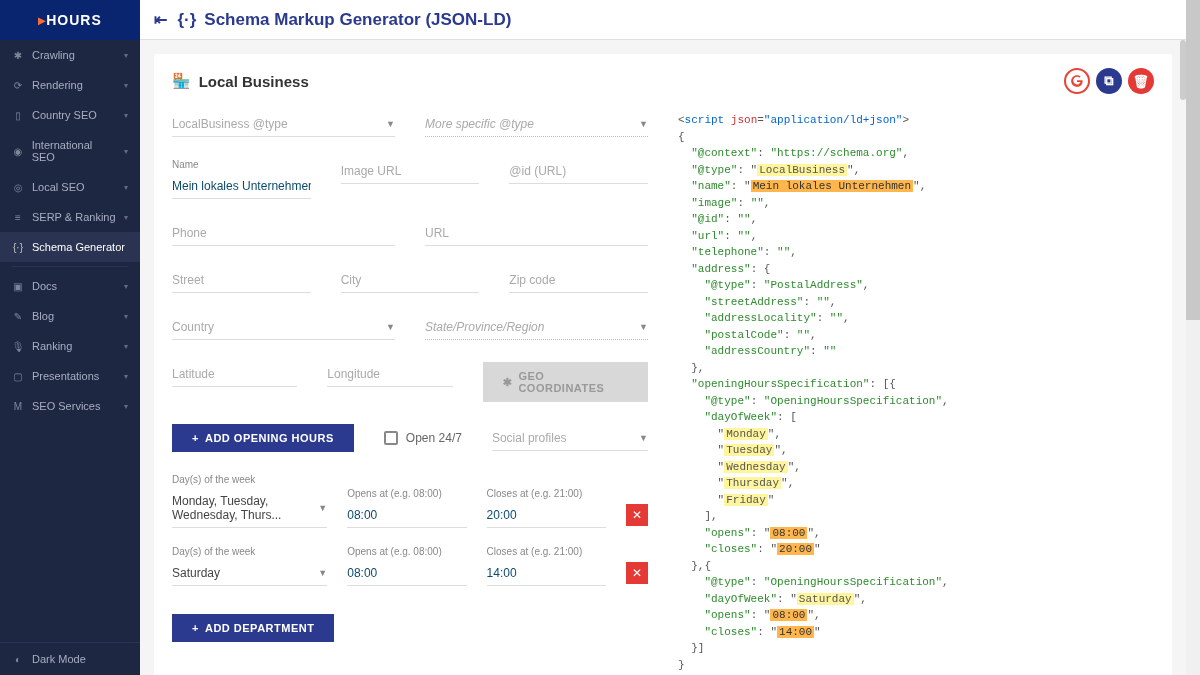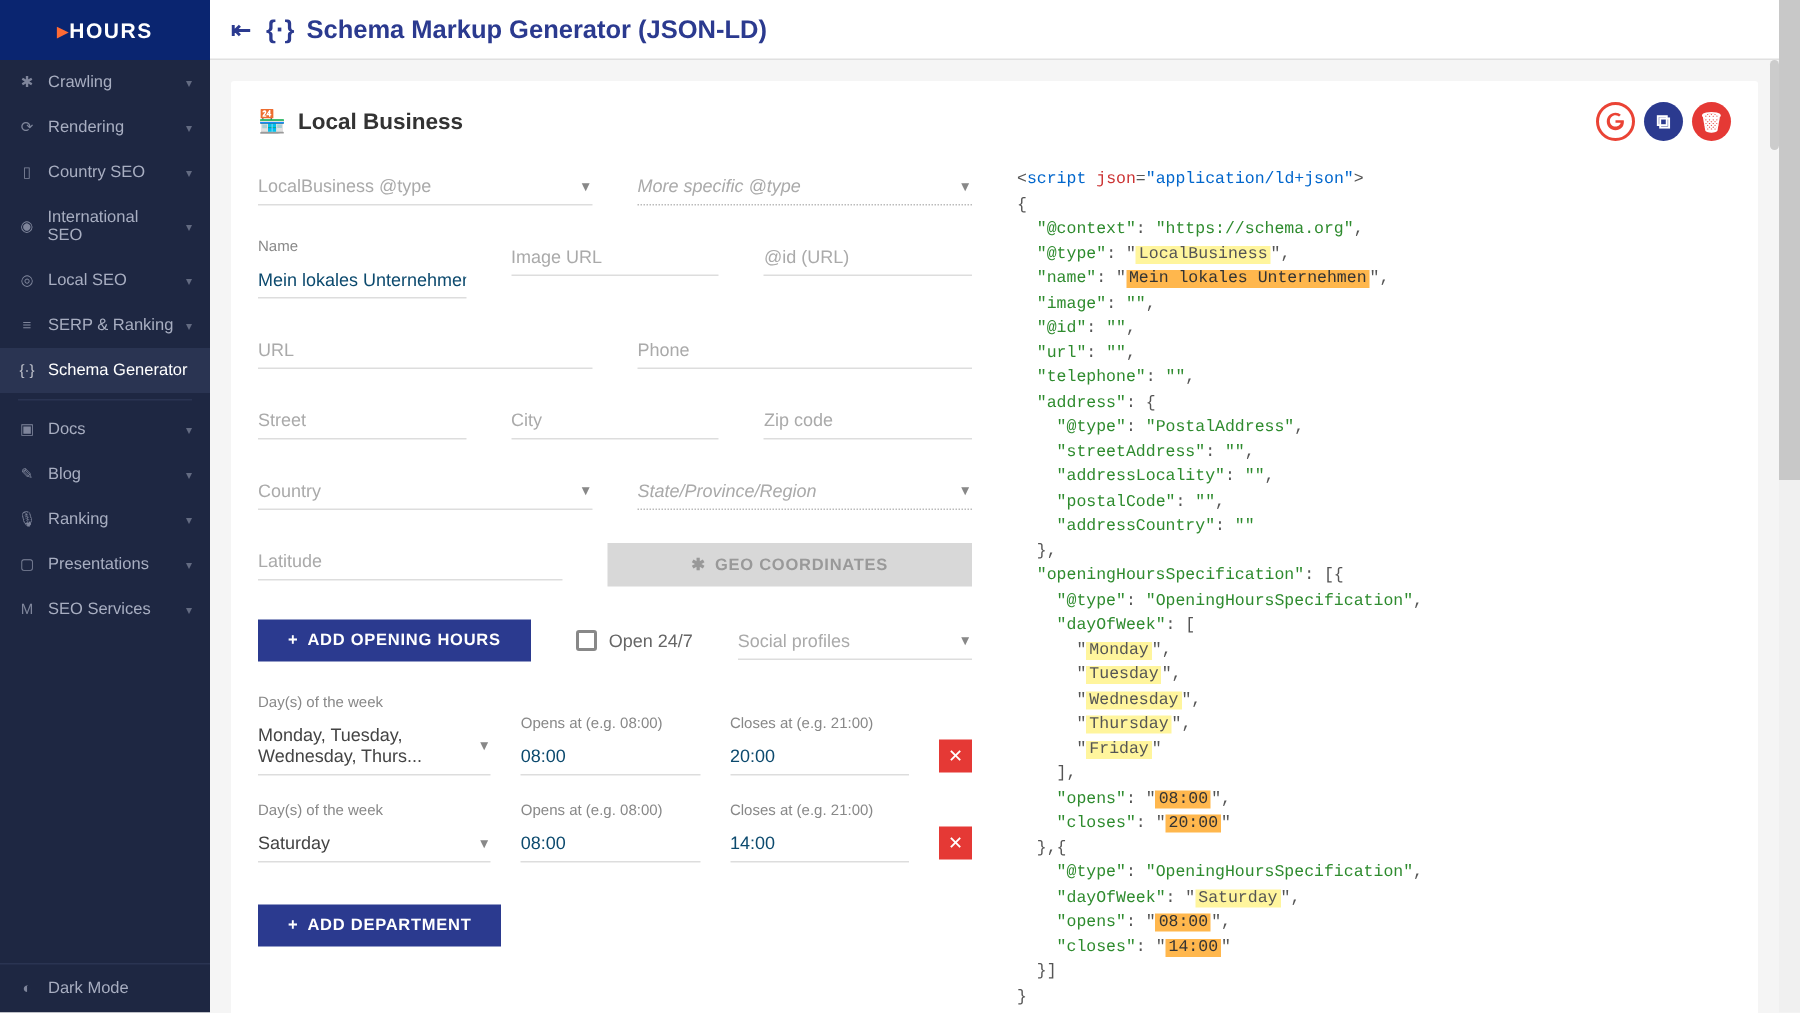--- a/index.html
+++ b/index.html
@@ -186,22 +186,22 @@
             <div class="row">
               <div class="field">
                 <label class="field-label">Name</label>
                 <input class="field-input" value="Mein lokales Unternehmen" style="">
               </div>
               <div class="field"><input class="field-input" placeholder="Image URL" style=""></div>
               <div class="field"><input class="field-input" placeholder="@id (URL)" style=""></div>
             </div>
 
             <div class="row">
+              <div class="field"><input class="field-input" placeholder="Phone" style=""></div>
               <div class="field"><input class="field-input" placeholder="URL" style=""></div>
-              <div class="field"><input class="field-input" placeholder="Phone" style=""></div>
             </div>
 
             <div class="row">
               <div class="field"><input class="field-input" placeholder="Street" style=""></div>
               <div class="field"><input class="field-input" placeholder="City" style=""></div>
               <div class="field"><input class="field-input" placeholder="Zip code" style=""></div>
             </div>
 
             <div class="row">
               <div class="field">
@@ -213,20 +213,21 @@
               <div class="field">
                 <div class="field-select dotted">
                     <span>State/Province/Region</span>
                     <span class="chev">▼</span>
                   </div>
               </div>
             </div>
 
             <div class="row">
               <div class="field"><input class="field-input" placeholder="Latitude" style=""></div>
+              <div class="field"><input class="field-input" placeholder="Longitude" style=""></div>
               <div class="btn btn-disabled">✱ <span>GEO COORDINATES</span></div>
             </div>
 
             <div class="row" style="align-items:center;">
               <div class="btn">+ <span>ADD OPENING HOURS</span></div>
               <div class="checkbox-row">
                 <div class="checkbox"></div>
                 <span>Open 24/7</span>
               </div>
               <div class="field">

